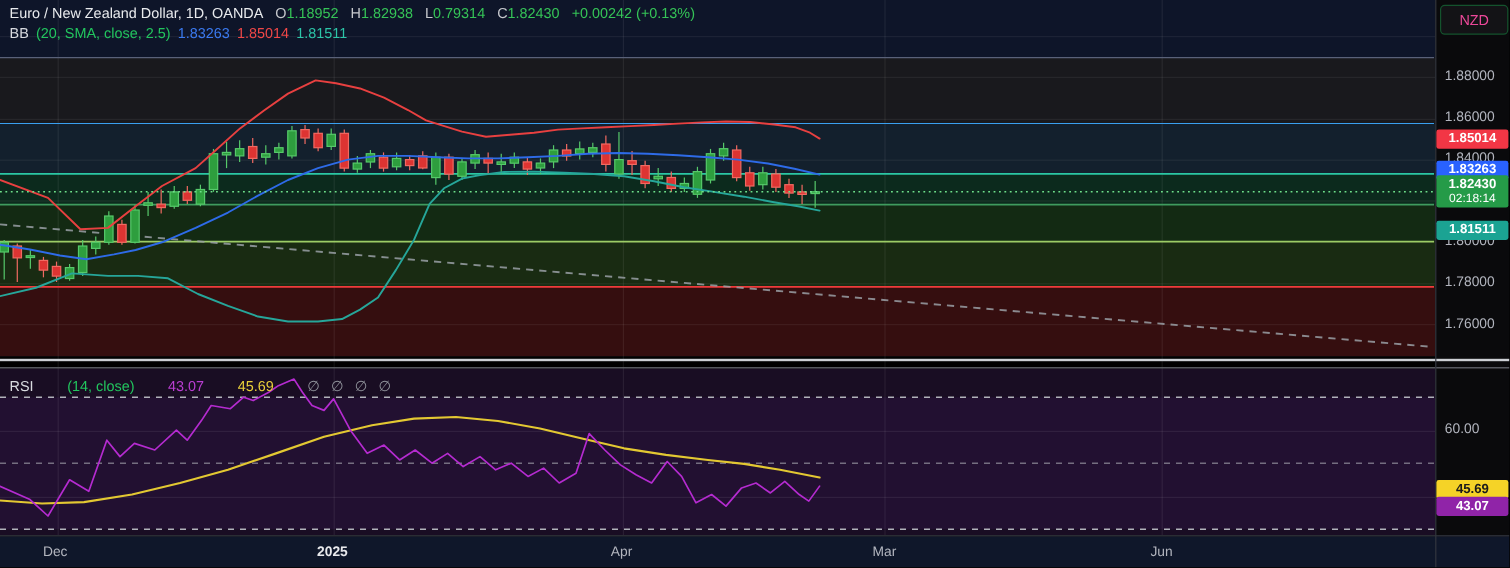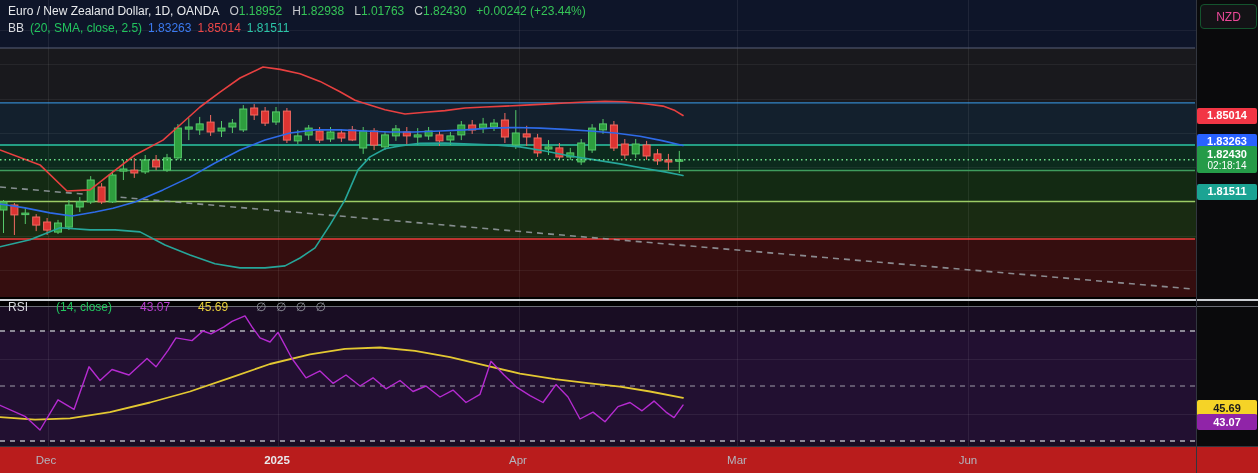--- a/index.html
+++ b/index.html
@@ -11,21 +11,21 @@
   .legend-row{position:absolute;left:8px;display:flex;align-items:center;gap:6px;font-size:12px;
               color:#d9dbe0;white-space:nowrap;z-index:30;}
   .legend-title{color:#e8eaed;}
   .leg-k{color:#c6c8cd;margin-left:4px;}
   .leg-v{color:#35c457;}
   .leg-chg{color:#35c457;margin-left:4px;}
   .bb-params{color:#22c55e;}
   .v-blue{color:#3b7af0;}.v-red{color:#ef4747;}.v-teal{color:#2cc5a8;}
   .v-purple{color:#b93ed1;}.v-yellow{color:#e8cf3a;}.v-gray{color:#8f929a;letter-spacing:3px;}
   #price-axis{position:absolute;left:1197px;top:0;width:61px;height:446px;background:#0a0a0c;z-index:20;}
-  #time-axis{position:absolute;left:0;top:447px;width:1258px;height:26px;background:#b91c1c;z-index:20;}
+  #time-axis{position:absolute;left:0;top:447px;width:1258px;height:26px;background:#0f172a;z-index:20;}
   .axis-label{position:absolute;font-size:11.5px;color:#b2b5be;}
   .time-label{transform:translateX(-50%);top:7px;}
   .time-label.bold{color:#e8e9ec;font-weight:bold;}
   .badge{position:absolute;left:1197px;width:60px;border-radius:2px;color:#fff;font-size:11px;
          font-weight:600;display:flex;flex-direction:column;align-items:center;justify-content:center;
          z-index:25;line-height:1.15;}
   .badge .timer{font-weight:400;font-size:10px;}
   #nzd-btn{position:absolute;left:1200px;top:4px;width:55px;height:23px;border:1px solid #14532d;
            border-radius:4px;background:#131316;color:#ec4899;font-size:12px;display:flex;
            align-items:center;justify-content:center;z-index:26;cursor:pointer;}
@@ -210,45 +210,55 @@
         <line x1="0" y1="386.0" x2="1195" y2="386.0" stroke="#b9bbc2" stroke-width="1.3" stroke-dasharray="5,5" opacity="0.55"></line>
         <line x1="0" y1="441.0" x2="1195" y2="441.0" stroke="#b9bbc2" stroke-width="1.3" stroke-dasharray="5,5" opacity="0.95"></line>
         <polyline fill="none" stroke="#e3c832" stroke-width="1.8" stroke-linejoin="round" stroke-linecap="round" points="0.0,417.1 35.0,419.6 70.0,418.4 110.0,412.1 150.0,402.5 190.0,391.5 230.0,377.8 270.0,364.0 310.0,354.4 345.0,348.9 380.0,347.5 415.0,350.8 450.0,357.1 485.0,365.4 520.0,373.6 555.0,379.1 590.0,383.3 620.0,386.6 650.0,391.5 683.0,397.9"></polyline>
         <polyline fill="none" stroke="#b52bd0" stroke-width="1.4" stroke-linejoin="round" stroke-linecap="round" points="0.0,405.3 25.0,416.3 40.0,430.0 58.0,399.8 74.0,409.4 89.0,366.8 100.0,380.5 112.0,369.5 129.0,375.0 147.0,358.5 156.0,366.8 168.0,350.3 176.0,337.9 192.0,340.6 203.0,331.0 211.0,333.8 224.0,326.9 232.0,321.4 245.0,315.9 252.0,326.9 260.0,337.9 270.0,342.0 278.0,332.4 292.0,358.5 306.0,377.8 320.0,370.9 333.0,383.3 346.0,375.0 360.0,386.0 373.0,377.8 386.0,388.8 400.0,380.5 413.0,391.5 426.0,386.0 440.0,397.0 453.0,390.1 466.0,402.5 480.0,394.3 491.0,361.3 504.0,375.0 517.0,387.4 530.0,395.6 543.0,402.5 556.0,384.6 568.0,397.0 580.0,419.0 593.0,412.1 605.0,421.8 618.0,406.6 630.0,402.5 642.0,410.8 654.0,401.1 666.0,412.1 674.0,417.6 683.0,405.1"></polyline>
       </svg>
 
     <div class="legend-row" style="top:4px;">
       <span class="legend-title">Euro / New Zealand Dollar, 1D, OANDA</span>
       <span><span class="leg-k">O</span><span class="leg-v">1.18952</span></span>
       <span><span class="leg-k">H</span><span class="leg-v">1.82938</span></span>
-      <span><span class="leg-k">L</span><span class="leg-v">1.01763</span></span>
+      <span><span class="leg-k">L</span><span class="leg-v">0.79314</span></span>
       <span><span class="leg-k">C</span><span class="leg-v">1.82430</span></span>
-      <span class="leg-chg">+0.00242 (+23.44%)</span>
+      <span class="leg-chg">+0.00242 (+0.13%)</span>
     </div>
 
     <div class="legend-row" style="top:21px;">
       <span>BB</span>
       <span class="bb-params">(20, SMA, close, 2.5)</span>
       <span class="v-blue">1.83263</span>
       <span class="v-red">1.85014</span>
       <span class="v-teal">1.81511</span>
     </div>
 
-    <div class="legend-row" style="top:300px;gap:28px;">
+    <div class="legend-row" style="top:315px;gap:28px;">
       <span>RSI</span>
       <span class="bb-params">(14, close)</span>
       <span class="v-purple">43.07</span>
       <span class="v-yellow">45.69</span>
       <span class="v-gray">∅ ∅ ∅ ∅</span>
     </div>
   </div>
 
   <div class="sep-bright"></div>
   <div class="sep-dim"></div>
 
+  <div id="price-axis">
+      <div class="axis-label" style="left:7px;top:57.8px;">1.88000</div>
+      <div class="axis-label" style="left:7px;top:92.1px;">1.86000</div>
+      <div class="axis-label" style="left:7px;top:126.4px;">1.84000</div>
+      <div class="axis-label" style="left:7px;top:194.9px;">1.80000</div>
+      <div class="axis-label" style="left:7px;top:229.2px;">1.78000</div>
+      <div class="axis-label" style="left:7px;top:263.5px;">1.76000</div>
+      <div class="axis-label" style="left:7px;top:352.0px;">60.00</div>
+      <div class="axis-label" style="left:7px;top:407.0px;">40.00</div>
+    </div>
   <div id="nzd-btn">NZD</div>
 
   <div id="time-axis">
       <div class="axis-label time-label" style="left:46px;">Dec</div>
       <div class="axis-label time-label bold" style="left:277px;text-align:right;">2025</div>
       <div class="axis-label time-label" style="left:518px;">Apr</div>
       <div class="axis-label time-label" style="left:737px;">Mar</div>
       <div class="axis-label time-label" style="left:968px;">Jun</div>
     </div>
 

